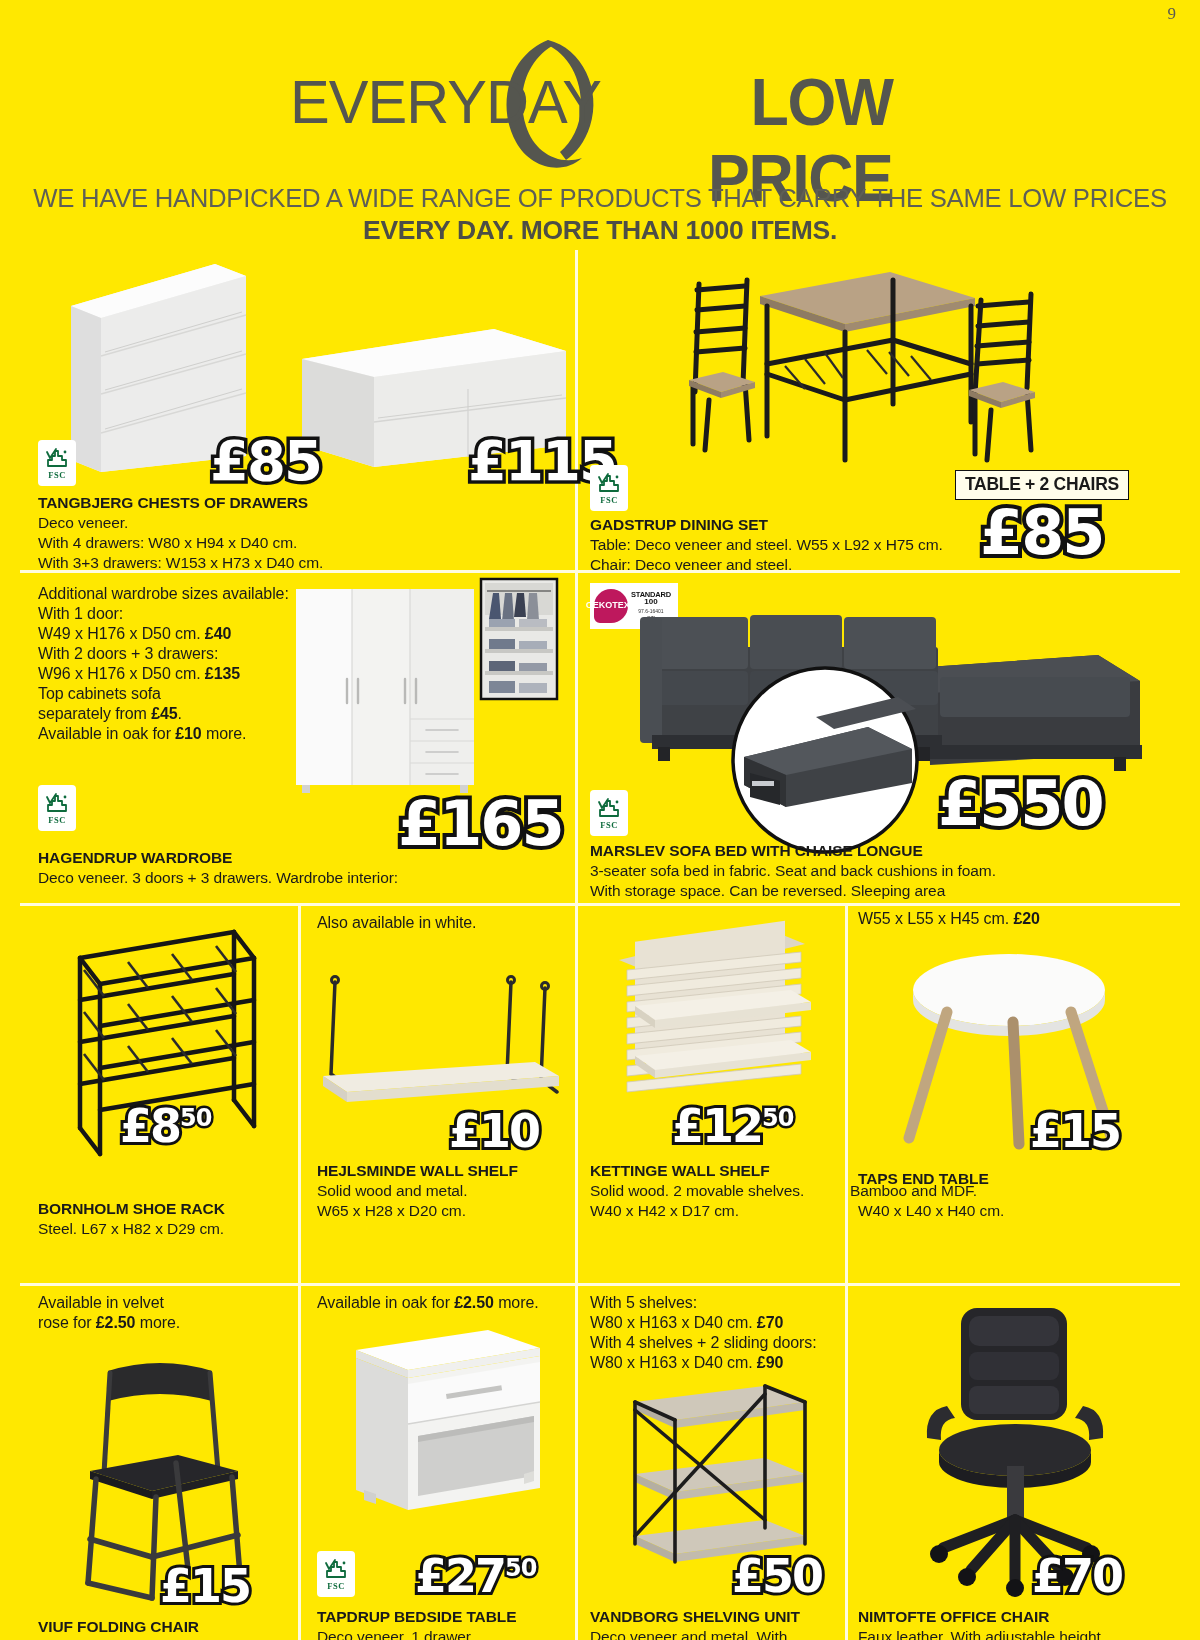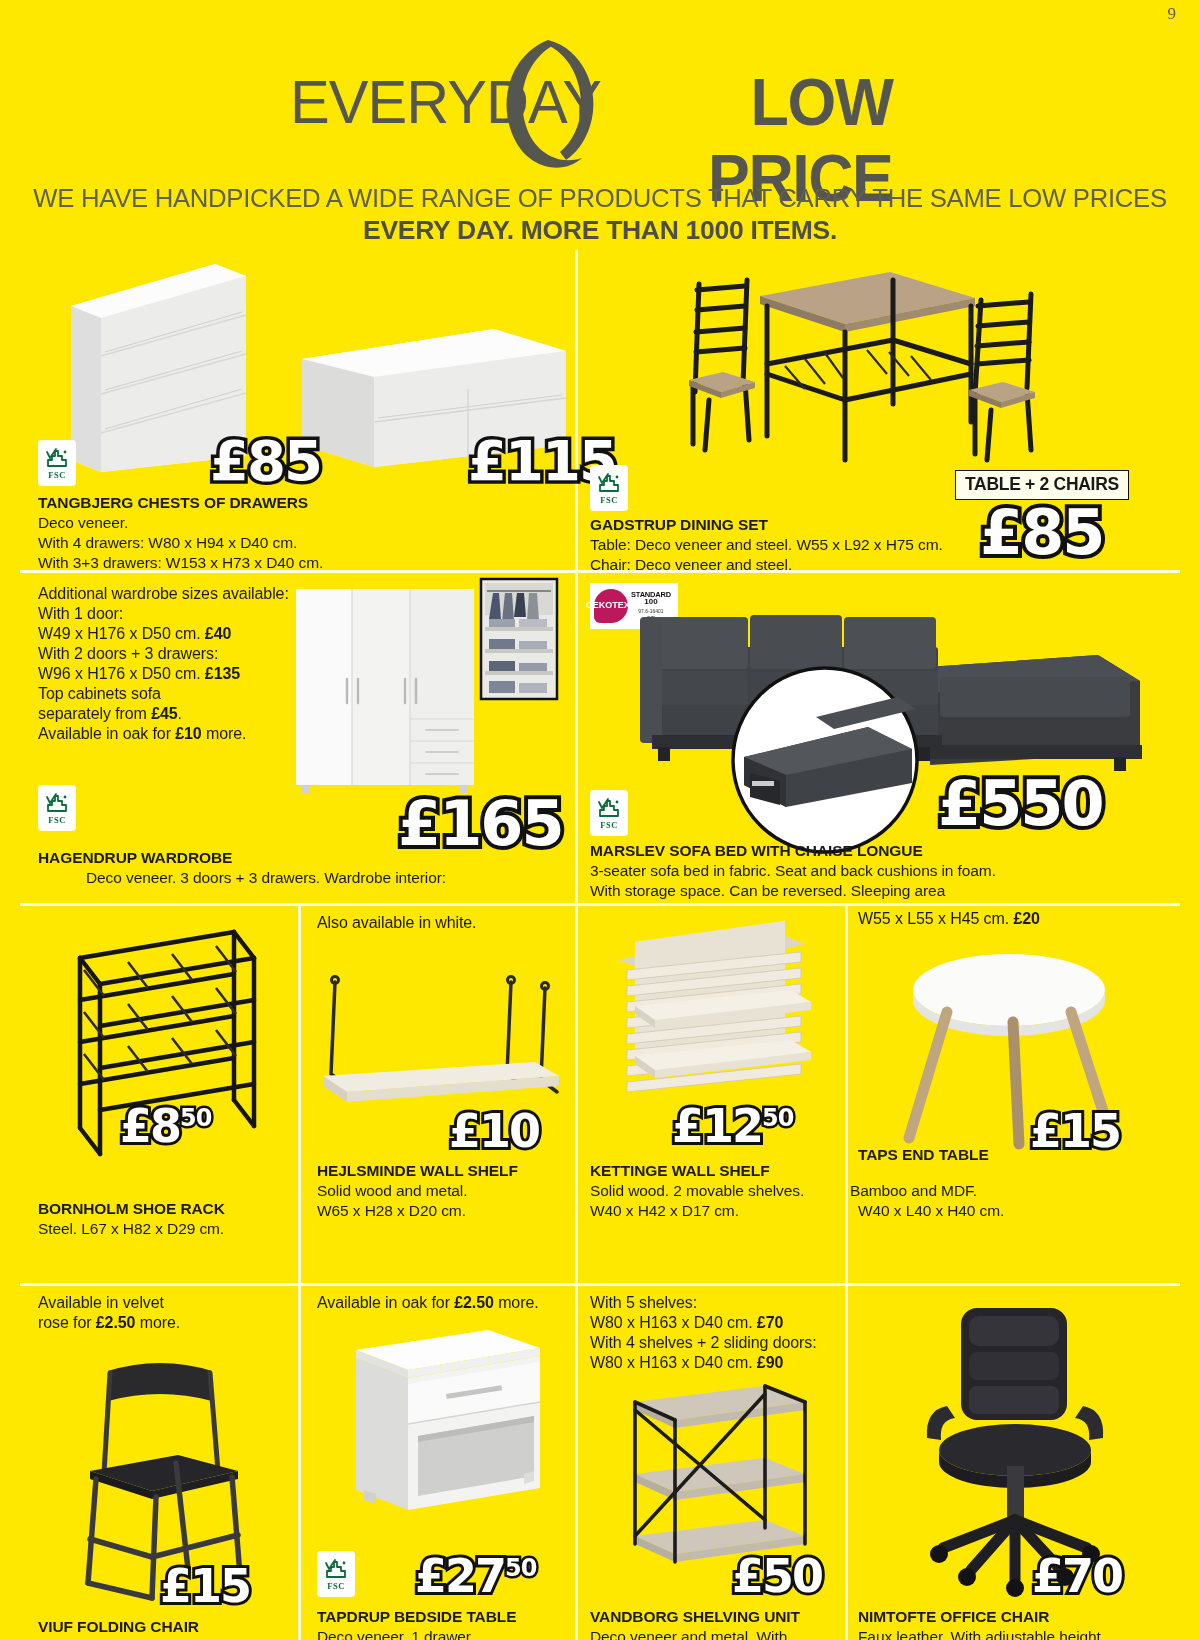--- a/index.html
+++ b/index.html
@@ -380,21 +380,21 @@
         <circle cx="21" cy="6" r="1.4" fill="#0e6b3d"></circle>
       </svg>
       <div class="fsc-txt">FSC</div>
     </div>
 
     <div class="price p-lg" style="left:378px; top:218px;">
       <span>£165</span>
     </div>
 
     <div class="pname" style="position:absolute; left:18px; top:272px;">HAGENDRUP WARDROBE</div>
-    <div class="pdesc" style="position:absolute; left:18px; top:292px;margin-left:48px;">Deco veneer. 3 doors + 3 drawers. Wardrobe interior:</div>
+    <div class="pdesc" style="position:absolute; left:18px; top:292px;">Deco veneer. 3 doors + 3 drawers. Wardrobe interior:</div>
   </div>
 
   <div class="cell" style="left:580px; top:325px; width:600px; height:325px;">
     <div class="oeko" style="left:10px; top:8px;">
       <div class="oeko-mark">
         <span>OEKO</span>
         <span>TEX®</span>
       </div>
       <div class="oeko-right">
         <div class="oeko-std">STANDARD</div>
@@ -594,21 +594,21 @@
         <g stroke-linecap="round">
           <line x1="62" y1="82" x2="24" y2="208" stroke="#c0a67f" stroke-width="11"></line>
           <line x1="186" y1="82" x2="226" y2="206" stroke="#c0a67f" stroke-width="11"></line>
           <line x1="128" y1="92" x2="134" y2="214" stroke="#ab906c" stroke-width="11"></line>
         </g>
       </svg>
     </div>
     <div class="price p-sm" style="left:180px; top:200px;">
       <span>£15</span>
     </div>
-    <div class="pname" style="position:absolute; left:8px; top:236px;">TAPS END TABLE</div>
+    <div class="pname" style="position:absolute; left:8px; top:260px;">TAPS END TABLE</div>
     <div class="pdesc" style="position:absolute; left:0; top:272px;text-align:center;">Bamboo and MDF.</div>
     <div class="pdesc" style="position:absolute; left:8px; top:292px;">W40 x L40 x H40 cm.</div>
   </div>
 
   <div class="cell" style="left:20px; top:1038px; width:272px; height:350px;">
     <div class="toplabel" style="position:absolute;left:18px;top:4px;">Available in velvet</div>
     <div class="toplabel" style="position:absolute;left:18px;top:24px;">rose for <b class="price-in">£2.50</b> more.</div>
     <div class="art" style="left:40px; top:55px; width:200px; height:265px;">
       <svg viewBox="0 0 200 265">
 

